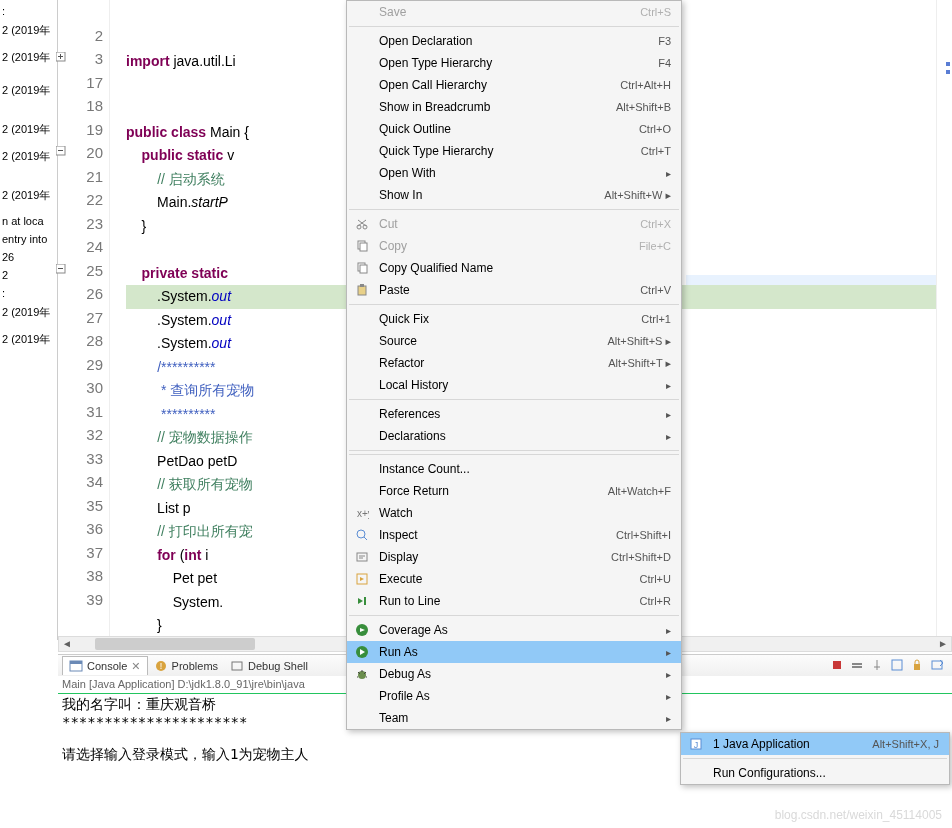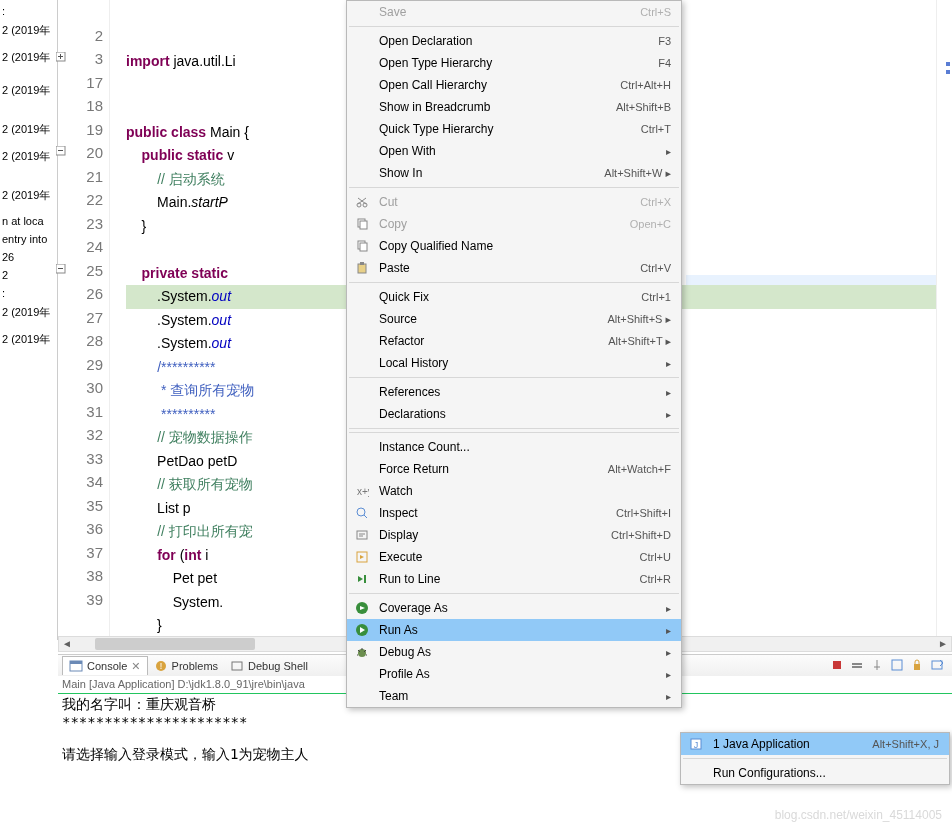--- a/index.html
+++ b/index.html
@@ -227,20 +227,24 @@
     </div>
     <div class="item">
       <span>Open Call Hierarchy</span>
       <span class="shortcut">Ctrl+Alt+H</span>
     </div>
     <div class="item">
       <span>Show in Breadcrumb</span>
       <span class="shortcut">Alt+Shift+B</span>
     </div>
     <div class="item">
+      <span>Quick Outline</span>
+      <span class="shortcut">Ctrl+O</span>
+    </div>
+    <div class="item">
       <span>Quick Type Hierarchy</span>
       <span class="shortcut">Ctrl+T</span>
     </div>
     <div class="item">
       <span>Open With</span>
       <span class="arrow-sub">▸</span>
     </div>
     <div class="item">
       <span>Show In</span>
       <span class="shortcut">Alt+Shift+W ▸</span>
@@ -258,21 +262,21 @@
       <span class="shortcut">Ctrl+X</span>
     </div>
     <div class="item disabled">
       <span class="icon">
         <svg width="14" height="14">
           <rect x="3" y="2" width="7" height="8" fill="#fff" stroke="#888"></rect>
           <rect x="5" y="4" width="7" height="8" fill="#fff" stroke="#888"></rect>
         </svg>
       </span>
       <span>Copy</span>
-      <span class="shortcut">Open+C</span>
+      <span class="shortcut">File+C</span>
     </div>
     <div class="item">
       <span class="icon">
         <svg width="14" height="14">
           <rect x="3" y="2" width="7" height="8" fill="#fff" stroke="#888"></rect>
           <rect x="5" y="4" width="7" height="8" fill="#fff" stroke="#888"></rect>
         </svg>
       </span>
       <span>Copy Qualified Name</span>
     </div>

